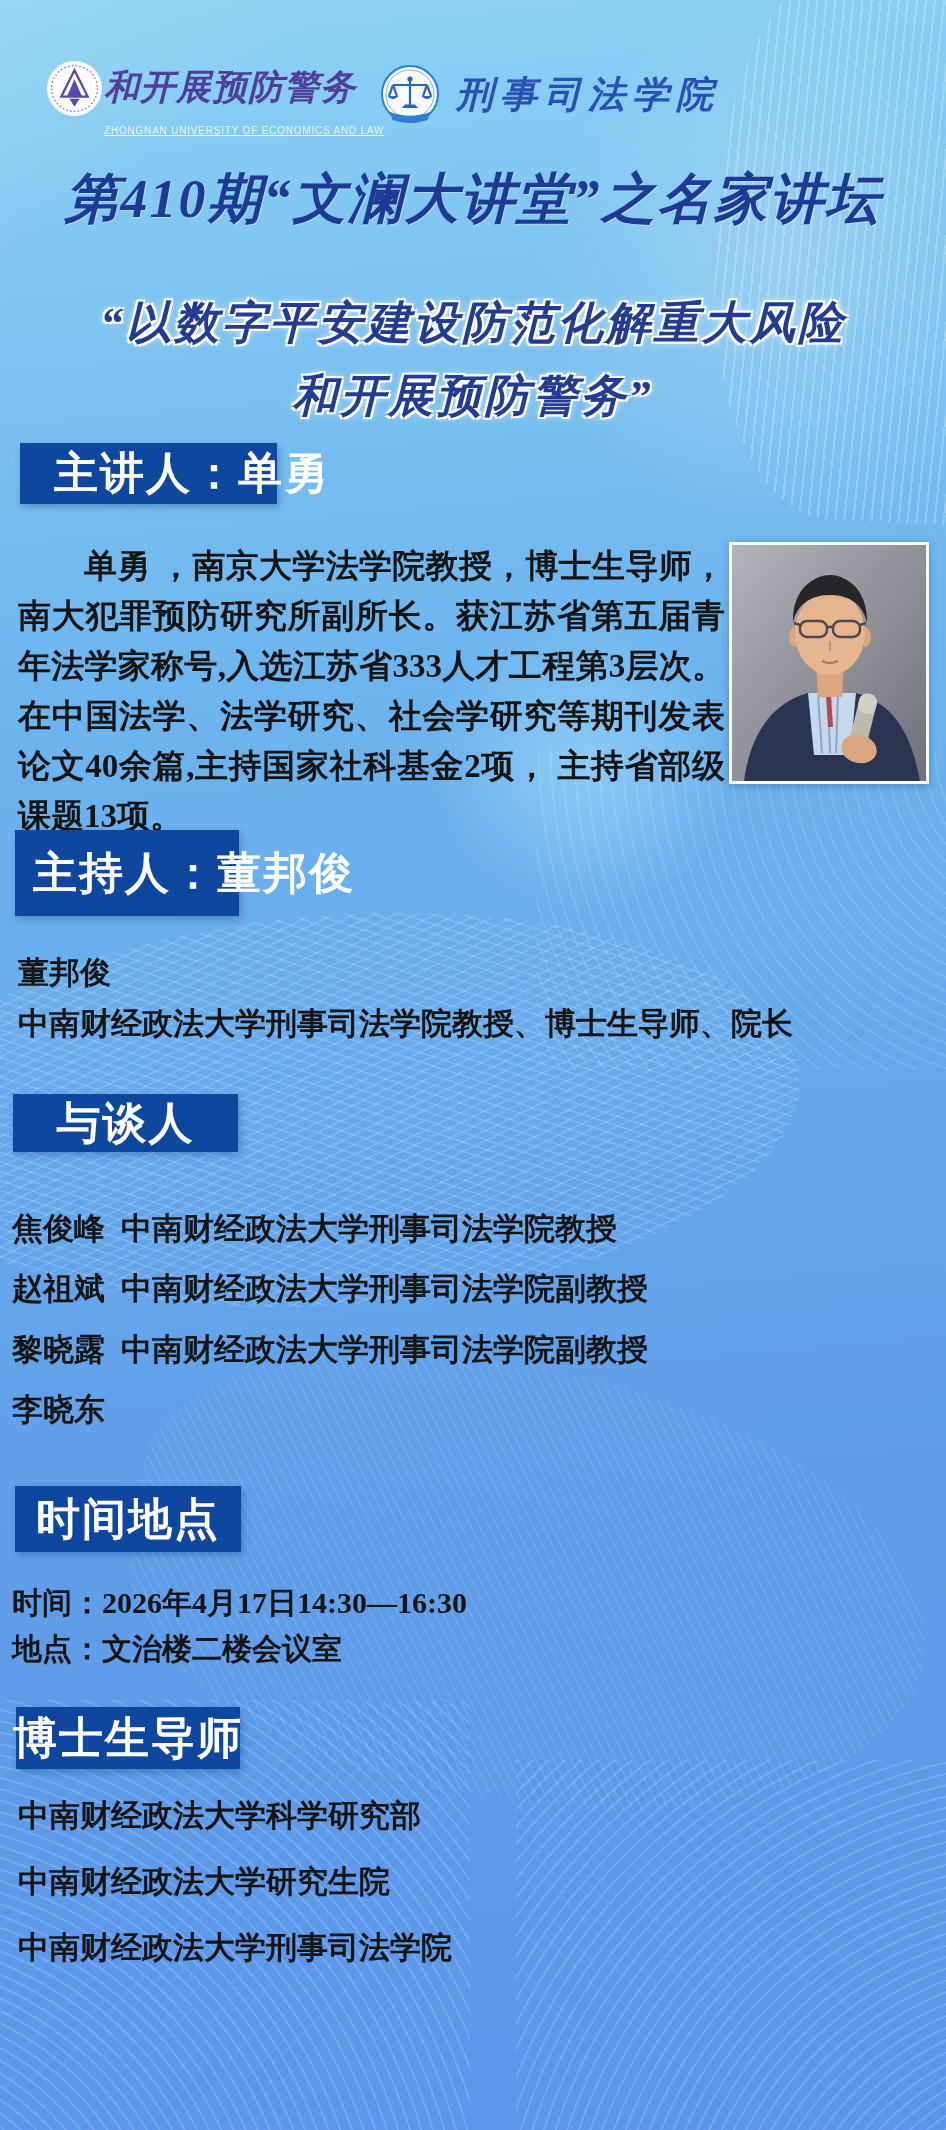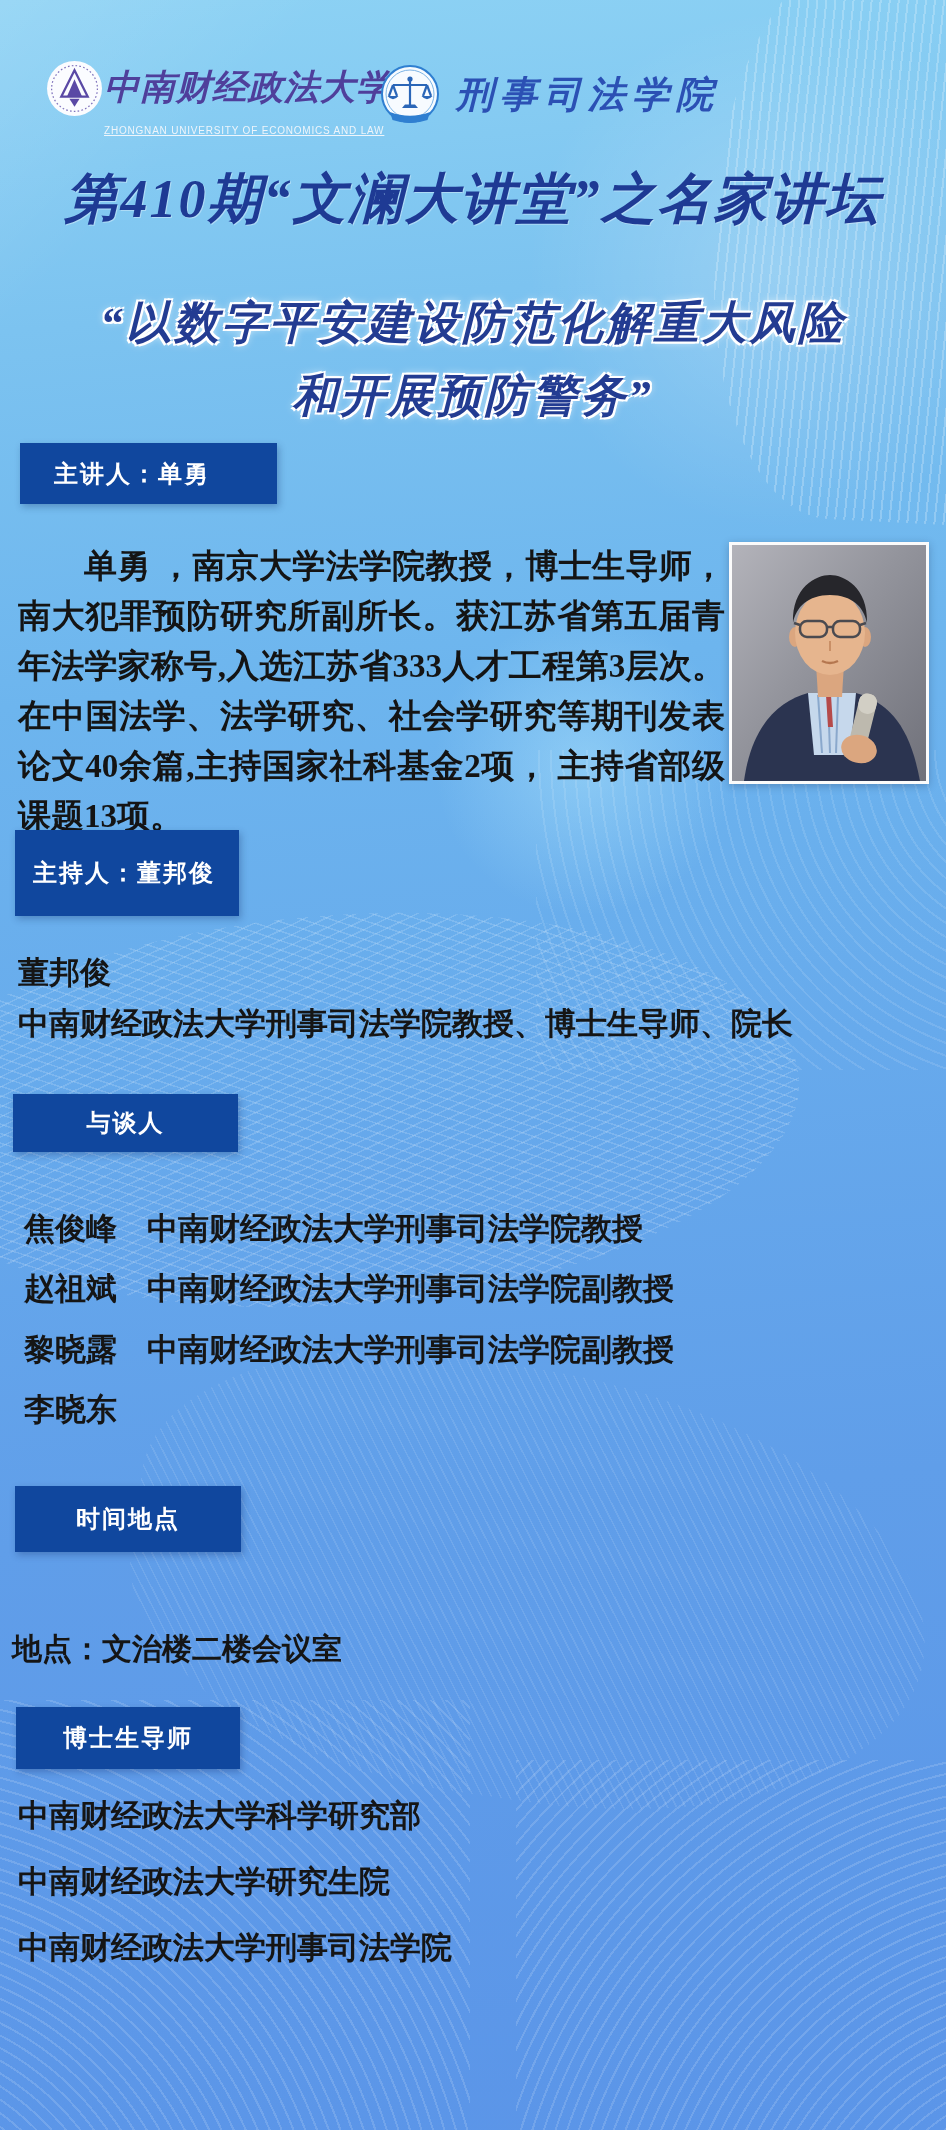--- a/index.html
+++ b/index.html
@@ -44,36 +44,36 @@
   .main-title{position:absolute;left:0;top:163px;width:100%;text-align:center;
     font-size:54px;font-weight:bold;font-style:italic;color:#1e3a94;letter-spacing:2px;
     text-shadow:1px 1px 0 rgba(255,255,255,.35);white-space:nowrap;}
   .subtitle{position:absolute;left:0;width:100%;text-align:center;font-size:45px;font-weight:bold;font-style:italic;
     color:#233c92;letter-spacing:3px;white-space:nowrap;
     text-shadow:2px 2px 0 #fff,-2px -2px 0 #fff,2px -2px 0 #fff,-2px 2px 0 #fff,0 0 9px rgba(255,255,255,.9);}
   .subtitle-1{top:293px;}
   .subtitle-2{top:366px;}
   
   .section-box{position:absolute;background:#10479e;color:#ffffff;font-family:"Liberation Sans",sans-serif;
-    font-weight:bold;font-size:24px;display:flex;align-items:center;letter-spacing:2px;
+    font-weight:bold;font-size:44px;display:flex;align-items:center;letter-spacing:2px;
     box-shadow:2px 3px 7px rgba(15,40,95,.3);white-space:nowrap;}
   .box-speaker{left:20px;top:443px;width:257px;height:61px;padding-left:34px;box-sizing:border-box;}
   .box-host{left:15px;top:830px;width:224px;height:86px;padding-left:18px;box-sizing:border-box;}
   .box-panel{left:13px;top:1094px;width:225px;height:58px;justify-content:center;}
   .box-schedule{left:15px;top:1486px;width:226px;height:66px;justify-content:center;}
   .box-organizer{left:16px;top:1707px;width:224px;height:62px;justify-content:center;}
   
   .bio{position:absolute;left:18px;top:541px;width:707px;font-size:33px;line-height:50px;font-weight:bold;
     color:#141414;text-align:justify;text-indent:2em;}
   .photo{position:absolute;left:729px;top:542px;width:194px;height:236px;border:3px solid #fbfbfb;
     box-sizing:content-box;box-shadow:0 2px 8px rgba(30,50,90,.3);}
   .photo svg{display:block;}
   .host-name{position:absolute;left:18px;top:952px;font-size:31px;font-weight:bold;color:#151515;}
   .host-title{position:absolute;left:18px;top:1003px;font-size:31px;font-weight:bold;color:#151515;white-space:nowrap;}
-  .disc-row{position:absolute;left:24px;display:flex;gap:30px;font-size:31px;font-weight:bold;color:#151515;white-space:nowrap;}
+  .disc-row{position:absolute;left:12px;display:flex;gap:16px;font-size:31px;font-weight:bold;color:#151515;white-space:nowrap;}
   .disc-0{top:1208px;}.disc-1{top:1268px;}.disc-2{top:1329px;}.disc-3{top:1389px;}
   .sched-line{position:absolute;left:12px;font-size:30px;font-weight:bold;color:#151515;white-space:nowrap;}
   .sched-time{top:1583px;}.sched-loc{top:1629px;}
   .org-line{position:absolute;left:18px;font-size:31px;font-weight:bold;color:#151515;white-space:nowrap;}
   .org-0{top:1795px;}.org-1{top:1861px;}.org-2{top:1927px;}
 </style>
 </head>
 <body>
 
 <div class="poster">
@@ -90,21 +90,21 @@
 
   <div class="logo logo-left">
     <svg viewBox="0 0 56 56" width="57" height="57">
       <circle cx="28" cy="28" r="27" fill="#fbfcff"></circle>
       <circle cx="28" cy="28" r="22.5" fill="none" stroke="#6a5ab0" stroke-width="1.2" stroke-dasharray="1.6 2.2" opacity="0.85"></circle>
       <path d="M28 10 L41 36 L15 36 Z" fill="none" stroke="#5a49a5" stroke-width="2.2"></path>
       <path d="M28 19 L35.5 36 L20.5 36 Z" fill="#5a49a5"></path>
       <path d="M23 38 L33 38 L28 46 Z" fill="#5a49a5"></path>
     </svg>
   </div>
-  <div class="univ-name">中南财经政法大学</div>
+  <div class="univ-name">和开展预防警务</div>
   <div class="univ-english">ZHONGNAN UNIVERSITY OF ECONOMICS AND LAW</div>
 
   <div class="logo logo-right">
     <svg viewBox="0 0 63 63" width="63" height="63">
       <circle cx="31" cy="29" r="28" fill="#f7fbff"></circle>
       <circle cx="31" cy="29" r="28" fill="none" stroke="#2f7fd1" stroke-width="2"></circle>
       <circle cx="31" cy="29" r="24" fill="none" stroke="#7db4e5" stroke-width="1"></circle>
       <g stroke="#2a66b8" stroke-width="2.2" fill="none">
         <line x1="31" y1="15" x2="31" y2="41"></line>
         <line x1="14" y1="20" x2="48" y2="20"></line>
@@ -178,20 +178,21 @@
   </div>
   <div class="disc-row disc-2">
     <span>黎晓露</span>
     <span>中南财经政法大学刑事司法学院副教授</span>
   </div>
   <div class="disc-row disc-3">
     <span>李晓东</span>
   </div>
 
   <div class="section-box box-schedule">时间地点</div>
+  <div class="sched-line sched-time">时间：2026年4月17日14:30—16:30</div>
   <div class="sched-line sched-loc">地点：文治楼二楼会议室</div>
 
   <div class="section-box box-organizer">博士生导师</div>
   <div class="org-line org-0">中南财经政法大学科学研究部</div>
   <div class="org-line org-1">中南财经政法大学研究生院</div>
   <div class="org-line org-2">中南财经政法大学刑事司法学院</div>
 
 </div>
 
 </body></html>

